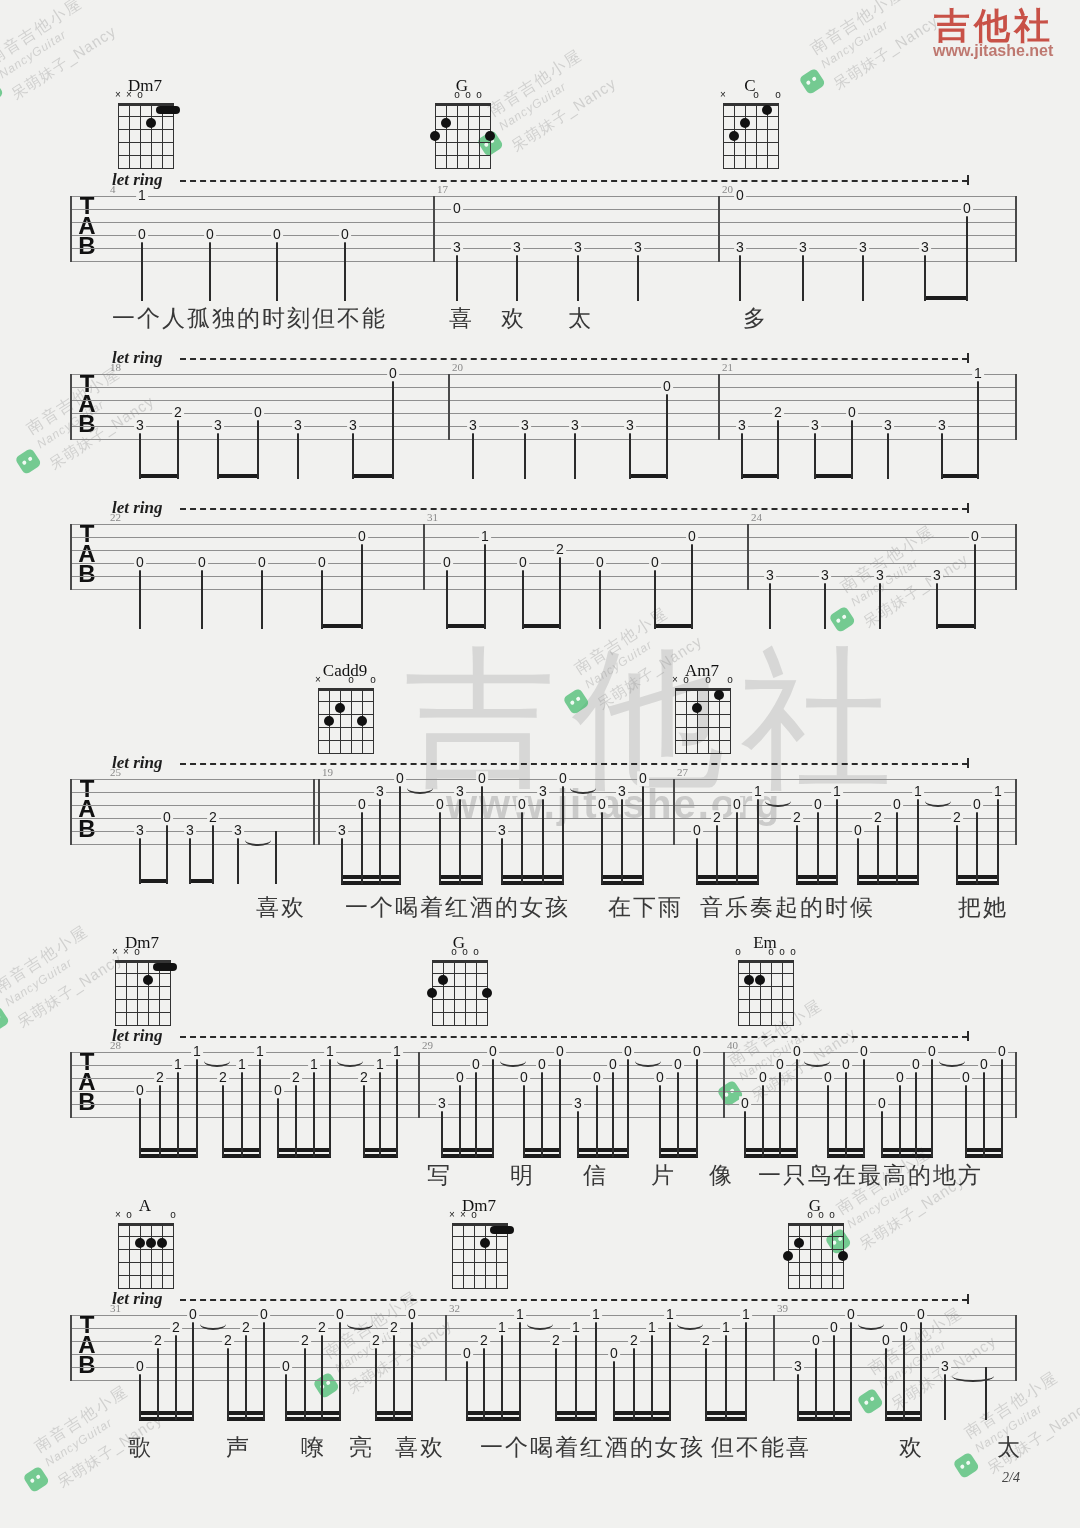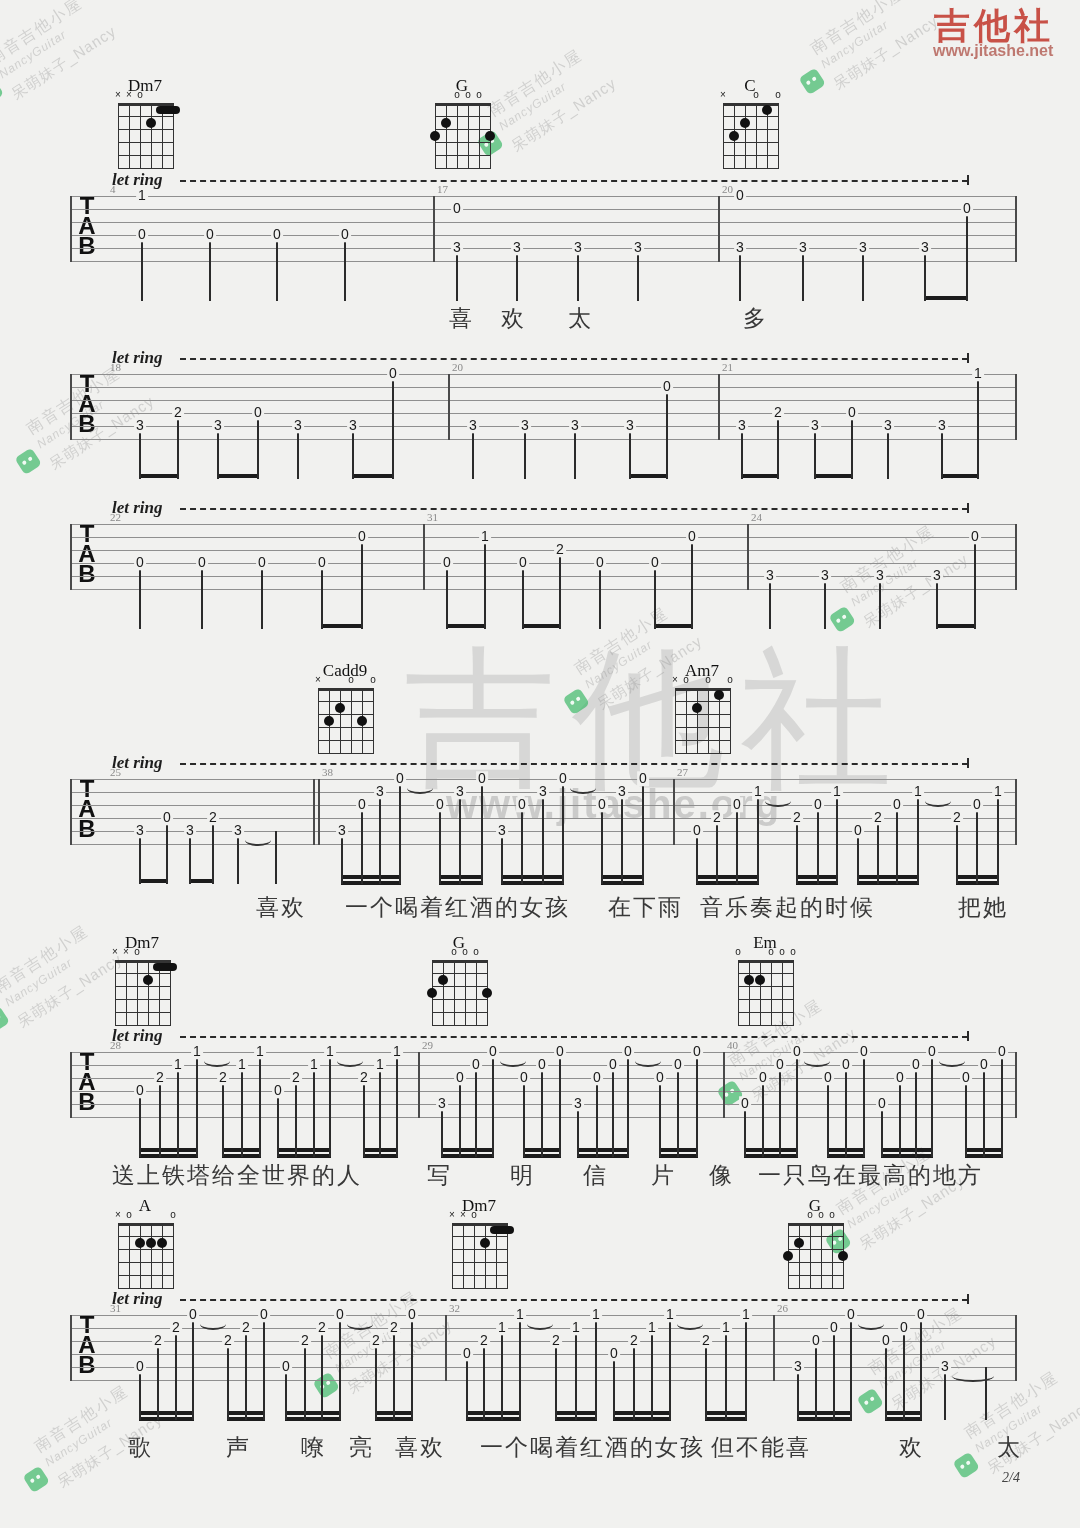--- a/index.html
+++ b/index.html
@@ -407,21 +407,21 @@
       <div class="sl" style="left: 70px; top: 805px; width: 945px;"></div>
       <div class="sl" style="left: 70px; top: 818px; width: 945px;"></div>
       <div class="sl" style="left: 70px; top: 831px; width: 945px;"></div>
       <div class="sl" style="left: 70px; top: 844px; width: 945px;"></div>
       <div class="bar" style="left: 70px; top: 779px; height: 66px;"></div>
       <div class="bar" style="left: 313px; top: 779px; height: 66px;"></div>
       <div class="bar" style="left: 318px; top: 779px; height: 66px;"></div>
       <div class="bar" style="left: 673px; top: 779px; height: 66px;"></div>
       <div class="bar" style="left: 1015px; top: 779px; height: 66px;"></div>
       <div class="mnum" style="left: 110px; top: 766px;">25</div>
-      <div class="mnum" style="left: 322px; top: 766px;">38</div>
+      <div class="mnum" style="left: 322px; top: 766px;">19</div>
       <div class="mnum" style="left: 677px; top: 766px;">27</div>
       <div class="cname" style="left: 345px; top: 661px;">Cadd9</div>
       <div class="cgl" style="left: 318px; top: 688px; width: 56px; height: 2.5px;"></div>
       <div class="cgl" style="left: 318px; top: 701px; width: 56px; height: 1px;"></div>
       <div class="cgl" style="left: 318px; top: 714px; width: 56px; height: 1px;"></div>
       <div class="cgl" style="left: 318px; top: 727px; width: 56px; height: 1px;"></div>
       <div class="cgl" style="left: 318px; top: 740px; width: 56px; height: 1px;"></div>
       <div class="cgl" style="left: 318px; top: 753px; width: 56px; height: 1px;"></div>
       <div class="cgl" style="left: 318px; top: 688px; width: 1px; height: 65px;"></div>
       <div class="cgl" style="left: 329px; top: 688px; width: 1px; height: 65px;"></div>
@@ -744,21 +744,21 @@
       <div class="sl" style="left: 70px; top: 1341px; width: 945px;"></div>
       <div class="sl" style="left: 70px; top: 1354px; width: 945px;"></div>
       <div class="sl" style="left: 70px; top: 1367px; width: 945px;"></div>
       <div class="sl" style="left: 70px; top: 1380px; width: 945px;"></div>
       <div class="bar" style="left: 70px; top: 1315px; height: 66px;"></div>
       <div class="bar" style="left: 445px; top: 1315px; height: 66px;"></div>
       <div class="bar" style="left: 773px; top: 1315px; height: 66px;"></div>
       <div class="bar" style="left: 1015px; top: 1315px; height: 66px;"></div>
       <div class="mnum" style="left: 110px; top: 1302px;">31</div>
       <div class="mnum" style="left: 449px; top: 1302px;">32</div>
-      <div class="mnum" style="left: 777px; top: 1302px;">26</div>
+      <div class="mnum" style="left: 777px; top: 1302px;">39</div>
       <div class="cname" style="left: 145px; top: 1196px;">A</div>
       <div class="cgl" style="left: 118px; top: 1223px; width: 56px; height: 2.5px;"></div>
       <div class="cgl" style="left: 118px; top: 1236px; width: 56px; height: 1px;"></div>
       <div class="cgl" style="left: 118px; top: 1249px; width: 56px; height: 1px;"></div>
       <div class="cgl" style="left: 118px; top: 1262px; width: 56px; height: 1px;"></div>
       <div class="cgl" style="left: 118px; top: 1275px; width: 56px; height: 1px;"></div>
       <div class="cgl" style="left: 118px; top: 1288px; width: 56px; height: 1px;"></div>
       <div class="cgl" style="left: 118px; top: 1223px; width: 1px; height: 65px;"></div>
       <div class="cgl" style="left: 129px; top: 1223px; width: 1px; height: 65px;"></div>
       <div class="cgl" style="left: 140px; top: 1223px; width: 1px; height: 65px;"></div>
@@ -900,30 +900,30 @@
       <div class="stem" style="left: 885.3px; top: 1348px; height: 72px;"></div>
       <div class="note" style="left: 886px; top: 1341px;">0</div>
       <div class="stem" style="left: 903.3px; top: 1335px; height: 85px;"></div>
       <div class="note" style="left: 904px; top: 1328px;">0</div>
       <div class="stem" style="left: 920.3px; top: 1322px; height: 98px;"></div>
       <div class="note" style="left: 921px; top: 1315px;">0</div>
       <div class="stem" style="left: 944.3px; top: 1374px; height: 46px;"></div>
       <div class="note" style="left: 945px; top: 1367px;">3</div>
       <div class="tie" style="left: 952px; top: 1370px; width: 42px;"></div>
       <div class="stem" style="left: 985px; top: 1367px; height: 53px;"></div>
+      <div class="lyr" style="left: 112px; top: 303px;">一个人孤独的时刻但不能</div>
       <div class="lyr" style="left: 449px; top: 303px;">喜</div>
       <div class="lyr" style="left: 501px; top: 303px;">欢</div>
       <div class="lyr" style="left: 568px; top: 303px;">太</div>
       <div class="lyr" style="left: 743px; top: 303px;">多</div>
       <div class="lyr" style="left: 256px; top: 892px;">喜欢</div>
       <div class="lyr" style="left: 345px; top: 892px;">一个喝着红酒的女孩</div>
       <div class="lyr" style="left: 608px; top: 892px;">在下雨</div>
       <div class="lyr" style="left: 700px; top: 892px;">音乐奏起的时候</div>
       <div class="lyr" style="left: 958px; top: 892px;">把她</div>
-      <div class="lyr" style="left: 112px; top: 1160px;">送上铁塔给全世界的人</div>
       <div class="lyr" style="left: 427px; top: 1160px;">写</div>
       <div class="lyr" style="left: 510px; top: 1160px;">明</div>
       <div class="lyr" style="left: 583px; top: 1160px;">信</div>
       <div class="lyr" style="left: 651px; top: 1160px;">片</div>
       <div class="lyr" style="left: 709px; top: 1160px;">像</div>
       <div class="lyr" style="left: 758px; top: 1160px;">一只鸟在最高的地方</div>
       <div class="lyr" style="left: 128px; top: 1432px;">歌</div>
       <div class="lyr" style="left: 226px; top: 1432px;">声</div>
       <div class="lyr" style="left: 301px; top: 1432px;">嘹</div>
       <div class="lyr" style="left: 349px; top: 1432px;">亮</div>

